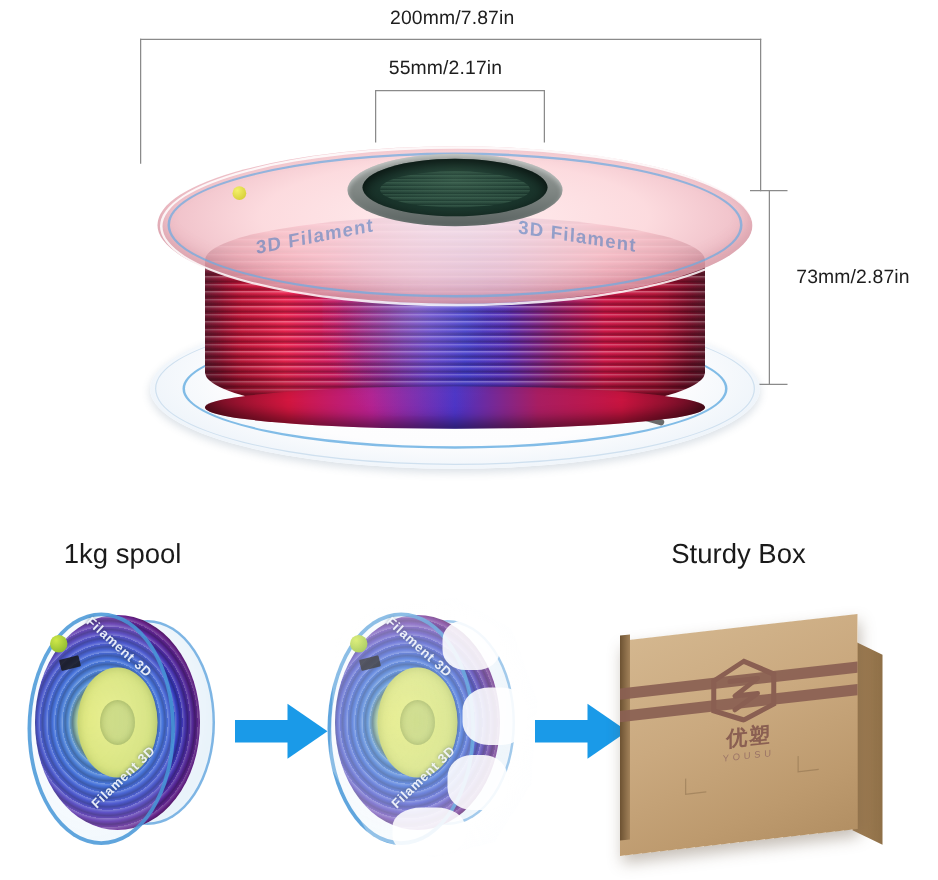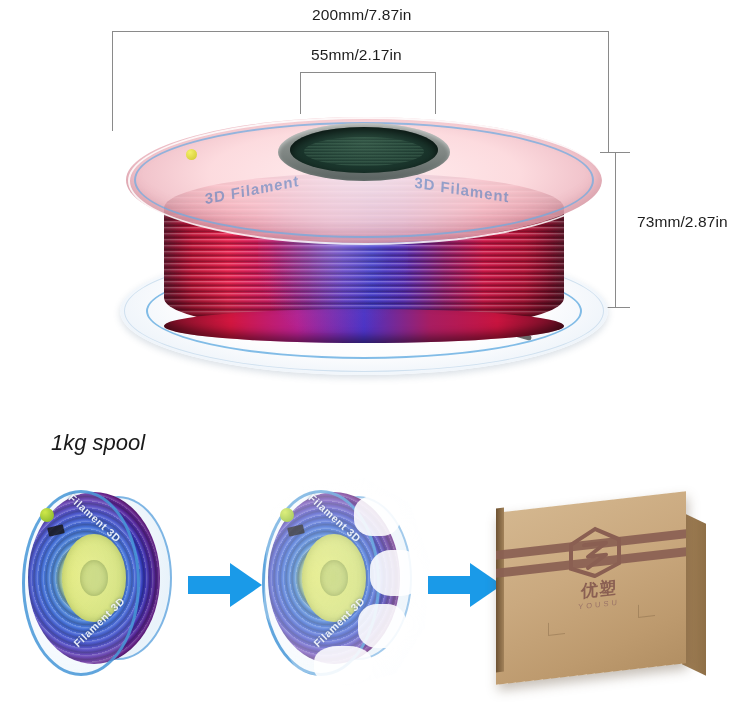--- a/index.html
+++ b/index.html
@@ -225,21 +225,22 @@
       <div class="flange-top-rim"></div>
       <div class="spool-dot"></div>
       <div class="spool-text st-left">3D Filament</div>
       <div class="spool-text st-right">3D Filament</div>
     </div>
 
     <div class="hub-outer"></div>
     <div class="hub-inner"></div>
   </div>
 
-  <div class="caption" style="left:51px;top:430px;font-style:italic;">1kg spool</div>
+  <div class="caption" style="left:51px;top:430px;">1kg spool</div>
+  <div class="caption" style="left:537px;top:430px;">Sturdy Box</div>
 
   <div class="mini-spool" style="left:22px;top:490px;">
     <div class="ms-flangeB"></div>
     <div class="ms-core"></div>
     <div class="ms-hubface"></div>
     <div class="ms-flangeF"></div>
     <div class="ms-clip"></div>
     <div class="ms-tag"></div>
     <div class="ms-label ms-l1">Filament 3D</div>
     <div class="ms-label ms-l2">Filament 3D</div>

